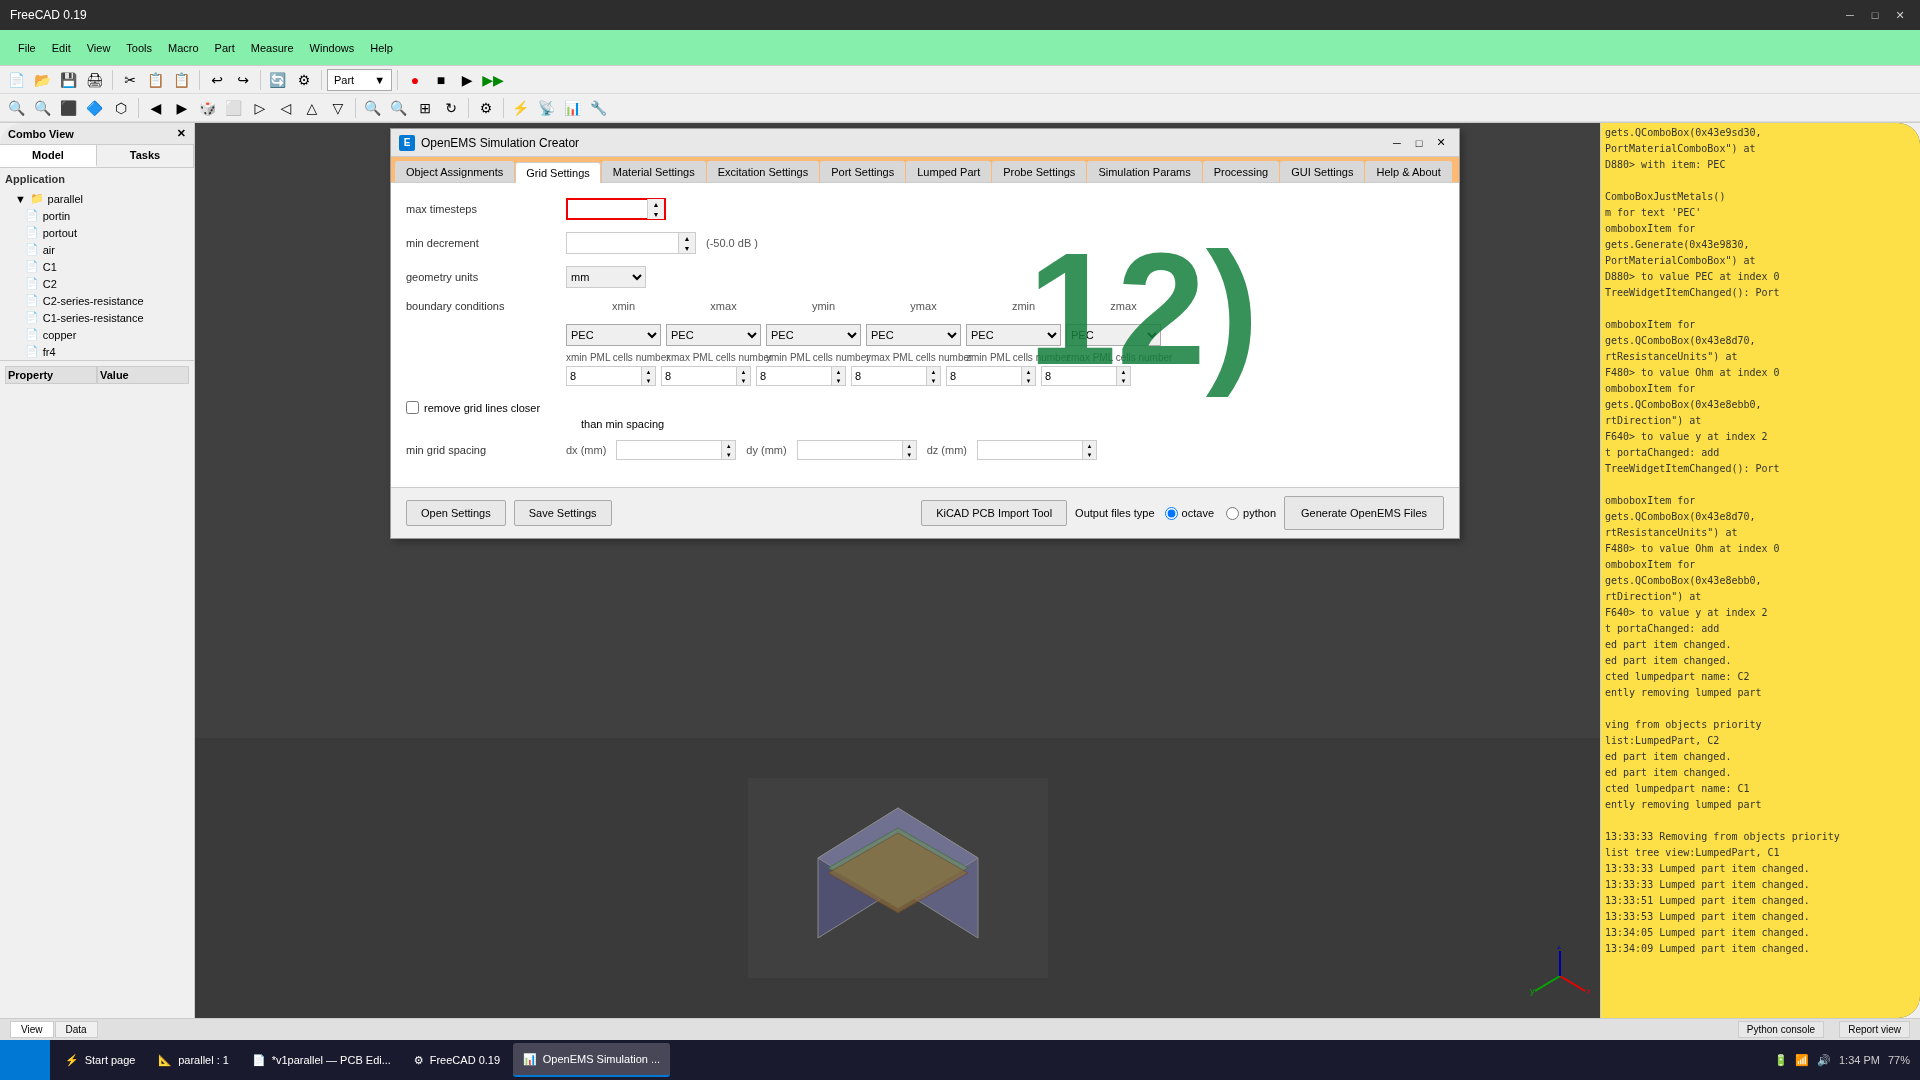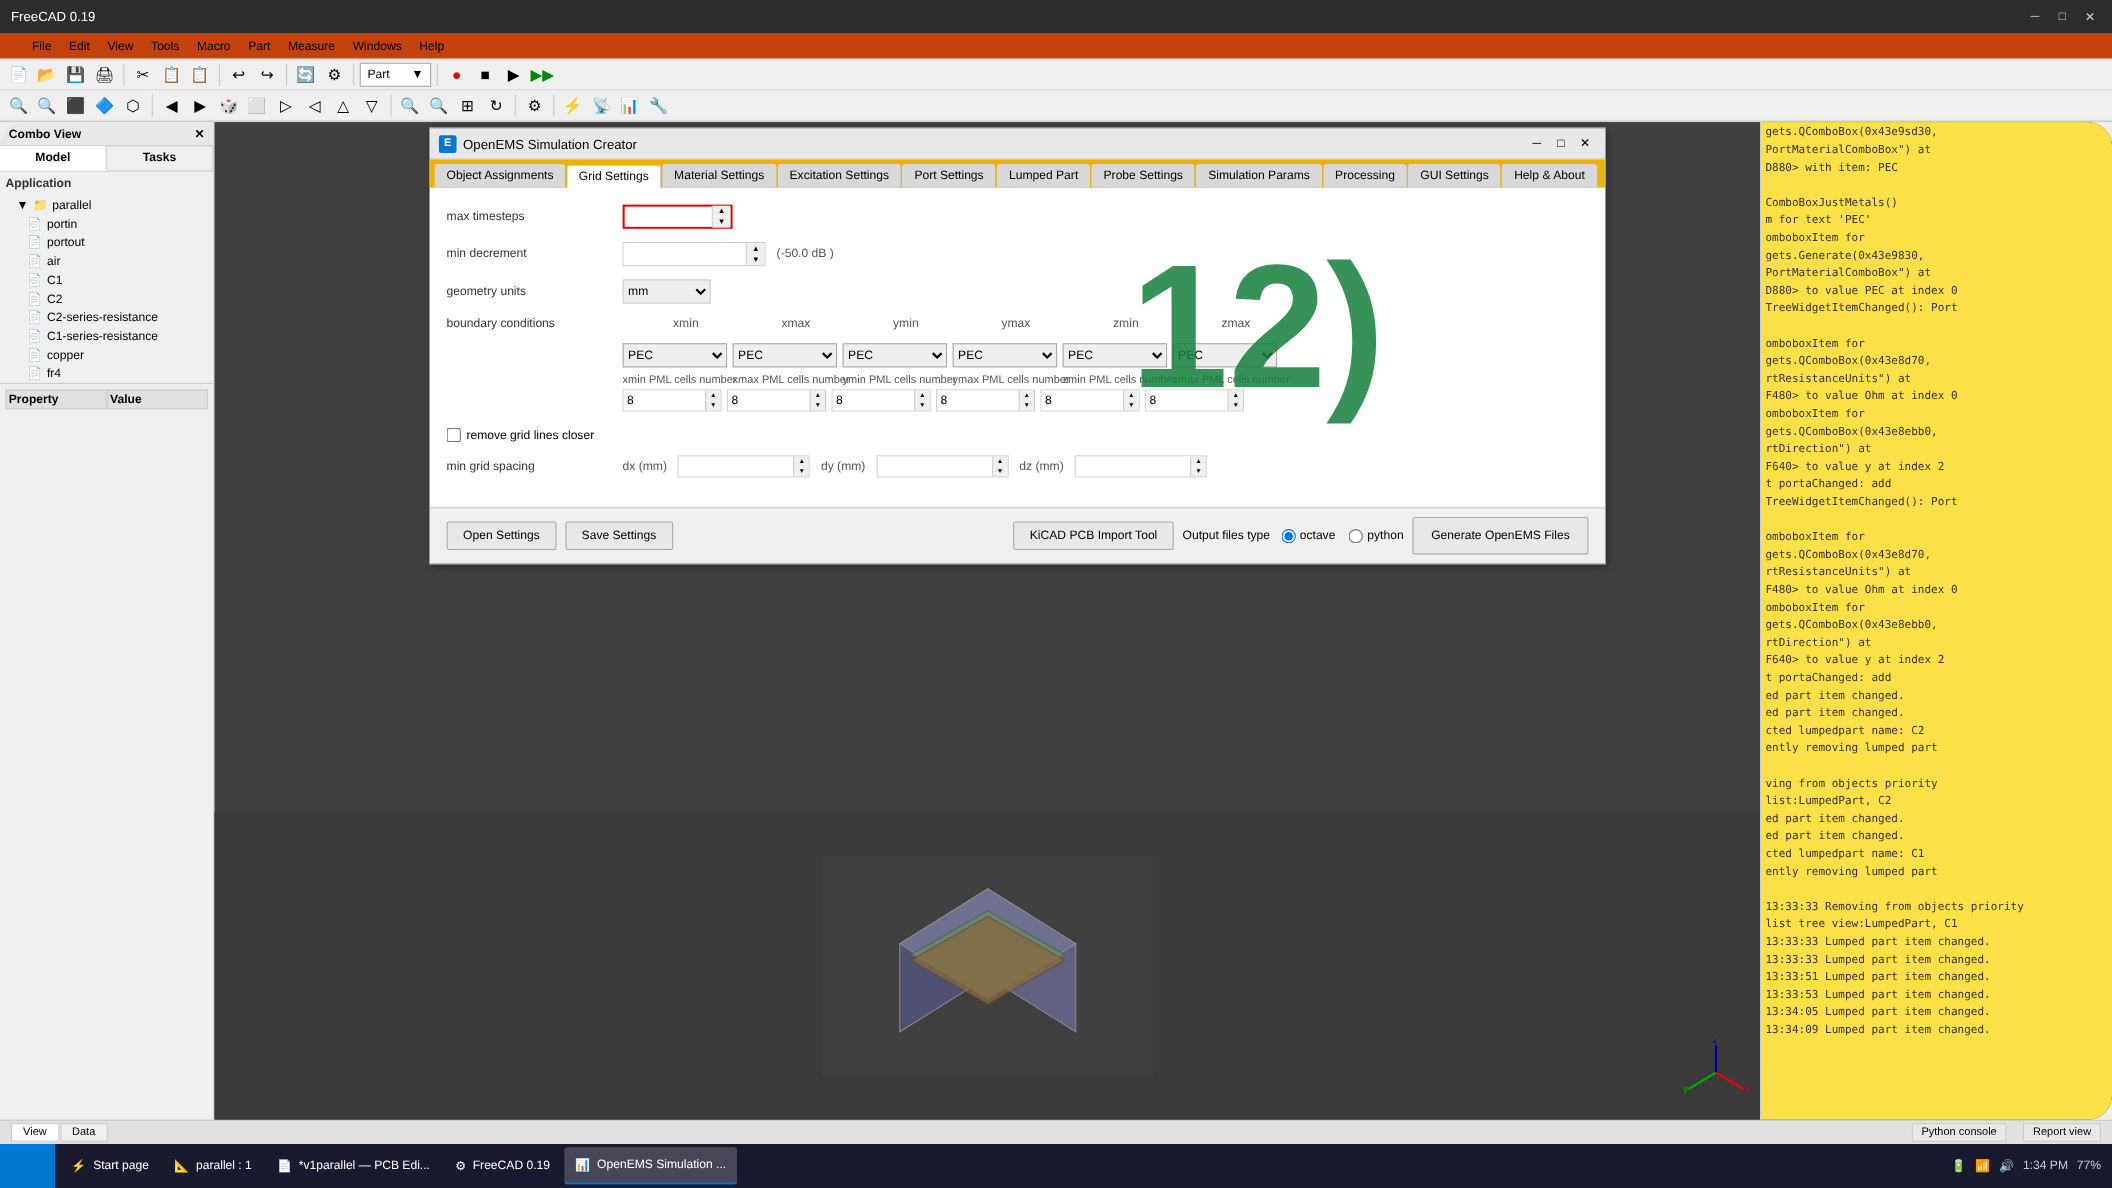--- a/index.html
+++ b/index.html
@@ -12,21 +12,21 @@
     .taskbar-item { height: 34px; padding: 0 10px; display: flex; align-items: center; gap: 6px; cursor: pointer; border-radius: 3px; font-size: 11px; white-space: nowrap; }
     .taskbar-item.active { background: rgba(255,255,255,0.2); border-bottom: 2px solid #0078d4; }
     .taskbar-tray { display: flex; align-items: center; padding: 0 10px; gap: 8px; font-size: 11px; color: #ccc; }
 
     
     .freecad-window { position: absolute; top: 0; left: 0; width: 1920px; height: 1040px; background: #f0f0f0; display: flex; flex-direction: column; }
     .freecad-titlebar { height: 30px; background: #2d2d2d; display: flex; align-items: center; padding: 0 10px; color: white; font-size: 12px; }
     .freecad-title-buttons { display: flex; gap: 5px; }
     .title-btn { width: 20px; height: 20px; display: flex; align-items: center; justify-content: center; cursor: pointer; font-size: 11px; color: #ccc; }
 
-    .freecad-menubar { height: 24px; background: #c2410c; display: flex; align-items: center; padding: 0 21px; border-bottom: 1px solid #ccc; }
+    .freecad-menubar { height: 36px; background: #86efac; display: flex; align-items: center; padding: 0 10px; border-bottom: 1px solid #ccc; }
     .menu-item { padding: 2px 8px; cursor: pointer; font-size: 11px; }
 
     .toolbar-area { background: #f0f0f0; border-bottom: 1px solid #ccc; }
     .toolbar-row { height: 28px; display: flex; align-items: center; padding: 0 5px; gap: 2px; border-bottom: 1px solid #ddd; }
     .tb-btn { width: 24px; height: 24px; display: flex; align-items: center; justify-content: center; cursor: pointer; border: 1px solid transparent; border-radius: 2px; font-size: 14px; }
     .tb-sep { width: 1px; height: 20px; background: #ccc; margin: 0 3px; }
 
     .main-area { display: flex; flex: 1; overflow: hidden; border-radius: 22px; }
 
     
@@ -47,21 +47,21 @@
     
     .right-panel { width: 320px; background: #fde047; border-left: 1px solid #ccc; overflow-y: auto; font-size: 10px; font-family: monospace; color: #333; padding: 2px; }
     .dialog { position: absolute; top: 5px; left: 195px; width: 1070px; background: #f0f0f0; border: 1px solid #999; box-shadow: 3px 3px 8px rgba(0,0,0,0.3); display: flex; flex-direction: column; }
     .dialog-titlebar { height: 28px; background: #e8e8e8; border-bottom: 1px solid #ccc; display: flex; align-items: center; padding: 0 8px; }
     .dialog-icon { width: 16px; height: 16px; background: #0078d4; border-radius: 2px; margin-right: 6px; display: flex; align-items: center; justify-content: center; color: white; font-size: 10px; font-weight: bold; }
     .dialog-title { flex: 1; font-size: 12px; font-weight: normal; }
     .dialog-title-btns { display: flex; gap: 2px; }
     .dialog-title-btn { width: 20px; height: 20px; display: flex; align-items: center; justify-content: center; cursor: pointer; font-size: 11px; border: 1px solid transparent; }
 
     
-    .dialog-tabs { display: flex; background: #eab308; border-bottom: 1px solid #ccc; padding: 4px 4px 0; gap: 1px; }
+    .dialog-tabs { display: flex; background: #fdba74; border-bottom: 1px solid #ccc; padding: 4px 4px 0; gap: 1px; }
     .dialog-tab { padding: 4px 10px; font-size: 11px; cursor: pointer; border: 1px solid transparent; border-bottom: none; background: #d8d8d8; border-radius: 3px 3px 0 0; }
     .dialog-tab.active { background: white; border-color: #ccc; border-bottom-color: white; position: relative; bottom: -1px; }
 
     
     .dialog-content { padding: 15px; background: white; flex: 1; }
     .form-row { display: flex; align-items: center; margin-bottom: 12px; }
     .form-label { width: 160px; font-size: 11px; color: #333; }
     .spinbox { display: flex; align-items: center; border: 2px solid #e00; width: 100px; height: 22px; }
     .spinbox input { flex: 1; border: none; outline: none; padding: 0 4px; font-size: 11px; height: 100%; }
     .spinbox-btns { display: flex; flex-direction: column; border-left: 1px solid #ccc; }
@@ -473,20 +473,21 @@
                 </div>
               </div>
             </div>
           </div>
 
           <div class="checkbox-row" style="margin-top:15px;">
             <input type="checkbox" style="">
             <span style="font-size:11px;">remove grid lines closer</span>
             <br>
           </div>
+          <div style="margin-left:175px;font-size:11px;margin-top:-8px;margin-bottom:10px;">than min spacing</div>
 
           <div class="form-row">
             <div class="form-label">min grid spacing</div>
             <div style="display:flex;gap:10px;align-items:center;">
               <div style="font-size:11px;color:#555;">dx (mm)</div>
               <div class="pml-spinbox" style="width:120px;">
                 <input type="text" style="width: 100px; border: none; outline: none; padding: 0px 3px; font-size: 11px; height: 100%;">
                 <div class="pml-spinbox-btns">
                   <div class="pml-spinbox-btn">▲</div>
                   <div class="pml-spinbox-btn">▼</div>

